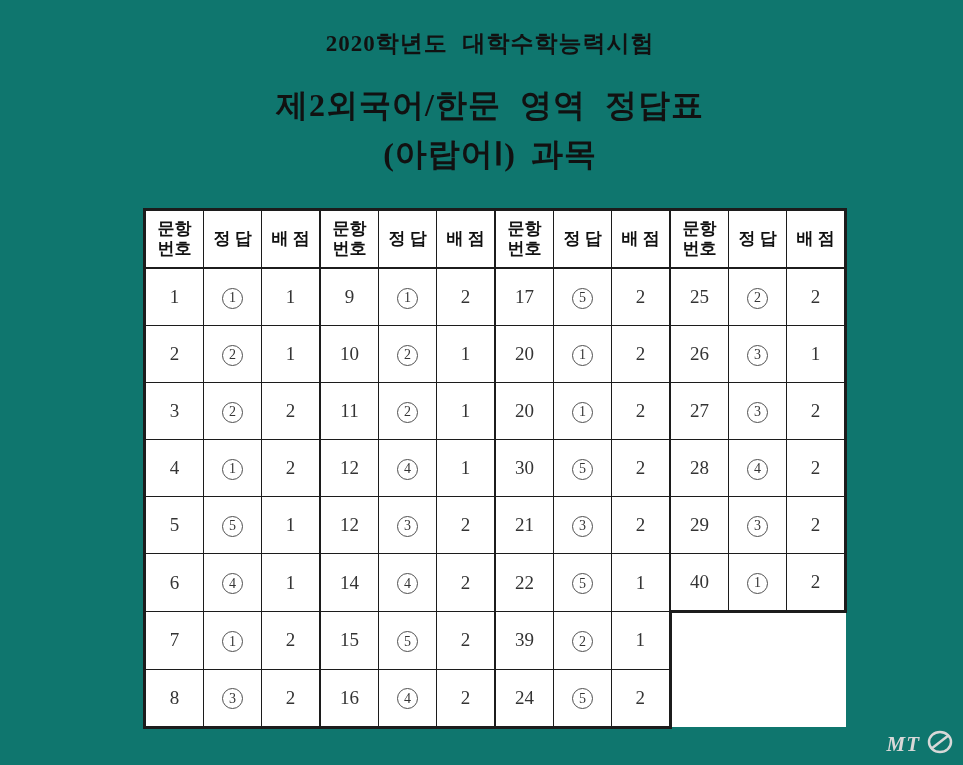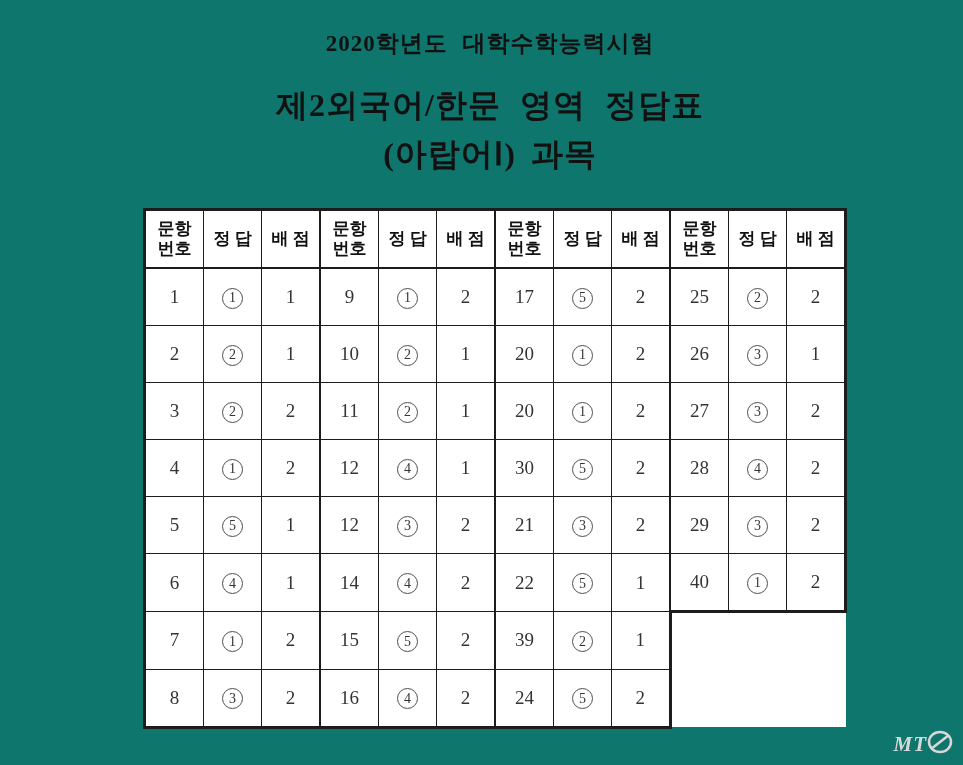--- a/index.html
+++ b/index.html
@@ -98,20 +98,21 @@
     color: #343434;
     box-sizing: border-box;
   }
   
   .watermark {
     position: absolute;
     right: 10px;
     bottom: 6px;
     display: flex;
     align-items: center;
+    gap: 7px;
     color: #d8d8d8;
     user-select: none;
   }
   .wm-mt {
     font-style: italic;
     font-weight: 700;
     font-size: 21px;
     letter-spacing: 1px;
     font-family: "Liberation Serif", serif;
   }

